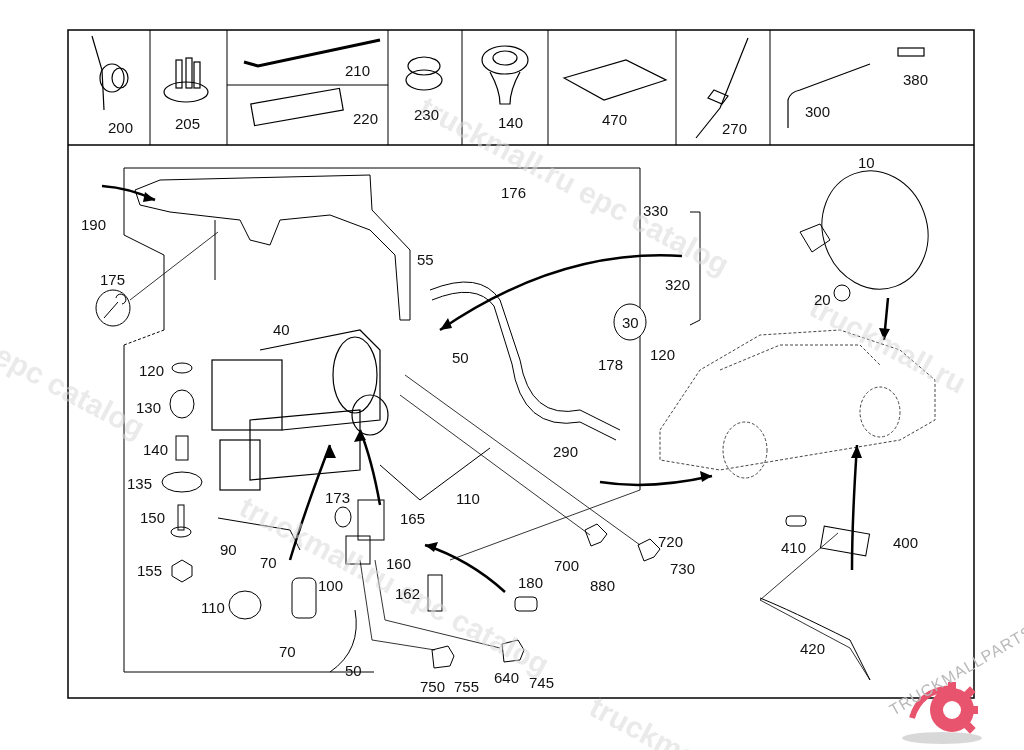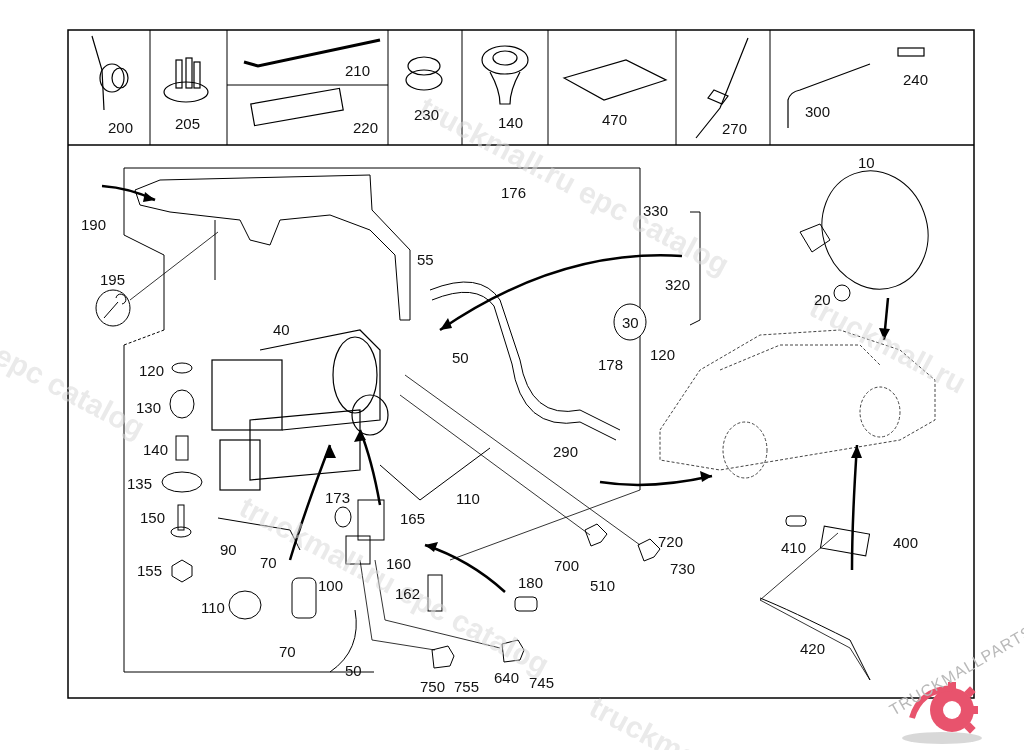--- a/index.html
+++ b/index.html
@@ -176,27 +176,27 @@
 
   <div class="wm" style="left:430px;top:90px;transform:rotate(28deg);">truckmall.ru epc catalog</div>
   <div class="wm" style="left:-10px;top:330px;transform:rotate(28deg);">l epc catalog</div>
   <div class="wm" style="left:250px;top:490px;transform:rotate(28deg);">truckmall.ru epc catalog</div>
   <div class="wm" style="left:820px;top:290px;transform:rotate(28deg);">truckmall.ru</div>
   <div class="wm" style="left:600px;top:690px;transform:rotate(28deg);">truckmall.ru</div>
 
   <span class="lbl" style="left:108px;top:120px">200</span>
   <span class="lbl" style="left:175px;top:116px">205</span>
   <span class="lbl" style="left:345px;top:63px">210</span>
-  <span class="lbl" style="left:353px;top:120px">220</span>
+  <span class="lbl" style="left:353px;top:111px">220</span>
   <span class="lbl" style="left:414px;top:107px">230</span>
   <span class="lbl" style="left:498px;top:115px">140</span>
   <span class="lbl" style="left:602px;top:112px">470</span>
   <span class="lbl" style="left:722px;top:121px">270</span>
   <span class="lbl" style="left:805px;top:104px">300</span>
-  <span class="lbl" style="left:903px;top:72px">240</span>
+  <span class="lbl" style="left:903px;top:72px">380</span>
 
   <span class="lbl" style="left:858px;top:155px">10</span>
   <span class="lbl" style="left:814px;top:292px">20</span>
   <span class="lbl" style="left:622px;top:315px">30</span>
   <span class="lbl" style="left:273px;top:322px">40</span>
   <span class="lbl" style="left:452px;top:350px">50</span>
   <span class="lbl" style="left:417px;top:252px">55</span>
   <span class="lbl" style="left:260px;top:555px">70</span>
   <span class="lbl" style="left:279px;top:644px">70</span>
   <span class="lbl" style="left:345px;top:663px">50</span>
@@ -212,29 +212,29 @@
   <span class="lbl" style="left:386px;top:556px">160</span>
   <span class="lbl" style="left:395px;top:586px">162</span>
   <span class="lbl" style="left:400px;top:511px">165</span>
   <span class="lbl" style="left:456px;top:491px">110</span>
   <span class="lbl" style="left:325px;top:490px">173</span>
   <span class="lbl" style="left:553px;top:444px">290</span>
   <span class="lbl" style="left:501px;top:185px">176</span>
   <span class="lbl" style="left:598px;top:357px">178</span>
   <span class="lbl" style="left:518px;top:575px">180</span>
   <span class="lbl" style="left:81px;top:217px">190</span>
-  <span class="lbl" style="left:100px;top:272px">195</span>
+  <span class="lbl" style="left:100px;top:272px">175</span>
   <span class="lbl" style="left:650px;top:347px">120</span>
   <span class="lbl" style="left:665px;top:277px">320</span>
   <span class="lbl" style="left:643px;top:203px">330</span>
   <span class="lbl" style="left:893px;top:535px">400</span>
   <span class="lbl" style="left:781px;top:540px">410</span>
   <span class="lbl" style="left:800px;top:641px">420</span>
   <span class="lbl" style="left:554px;top:558px">700</span>
-  <span class="lbl" style="left:590px;top:578px">510</span>
+  <span class="lbl" style="left:590px;top:578px">880</span>
   <span class="lbl" style="left:658px;top:534px">720</span>
   <span class="lbl" style="left:670px;top:561px">730</span>
   <span class="lbl" style="left:494px;top:670px">640</span>
   <span class="lbl" style="left:529px;top:675px">745</span>
   <span class="lbl" style="left:420px;top:679px">750</span>
   <span class="lbl" style="left:454px;top:679px">755</span>
 
   <div style="position:absolute;left:870px;top:660px;width:154px;height:90px;">
     <svg width="154" height="90" viewBox="0 0 154 90" style="position:absolute;left:0;top:0">
       <ellipse cx="72" cy="78" rx="40" ry="6" fill="#c8c8c8" opacity="0.7"></ellipse>

